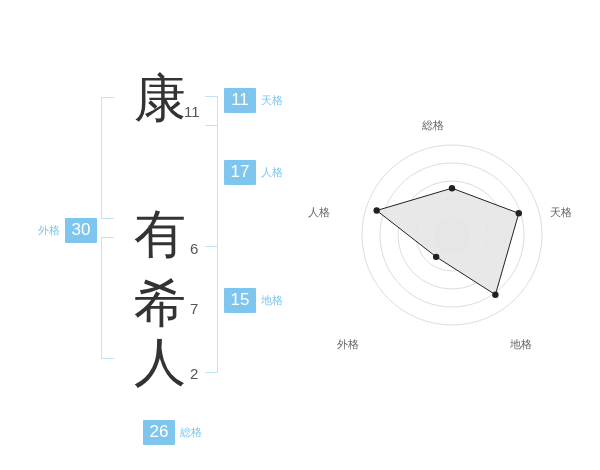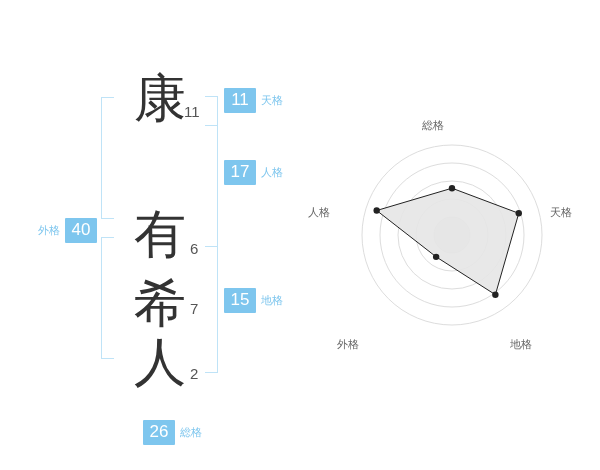--- a/index.html
+++ b/index.html
@@ -128,21 +128,21 @@
       <span class="kaku-label">人格</span>
     </div>
 
     <div class="kaku-box" style="left:224px; top:288px;">
       <span class="kaku-val">15</span>
       <span class="kaku-label">地格</span>
     </div>
 
     <div class="kaku-box" style="left:38px; top:218px;">
       <span class="kaku-label" style="margin-left:0; margin-right:5px;">外格</span>
-      <span class="kaku-val">40</span>
+      <span class="kaku-val">30</span>
     </div>
 
     <div class="kaku-box" style="left:143px; top:420px;">
       <span class="kaku-val">26</span>
       <span class="kaku-label">総格</span>
     </div>
   </div>
 
   <div class="radar-panel">
     <svg id="radar-svg" width="295" height="300" viewBox="0 0 295 300">

